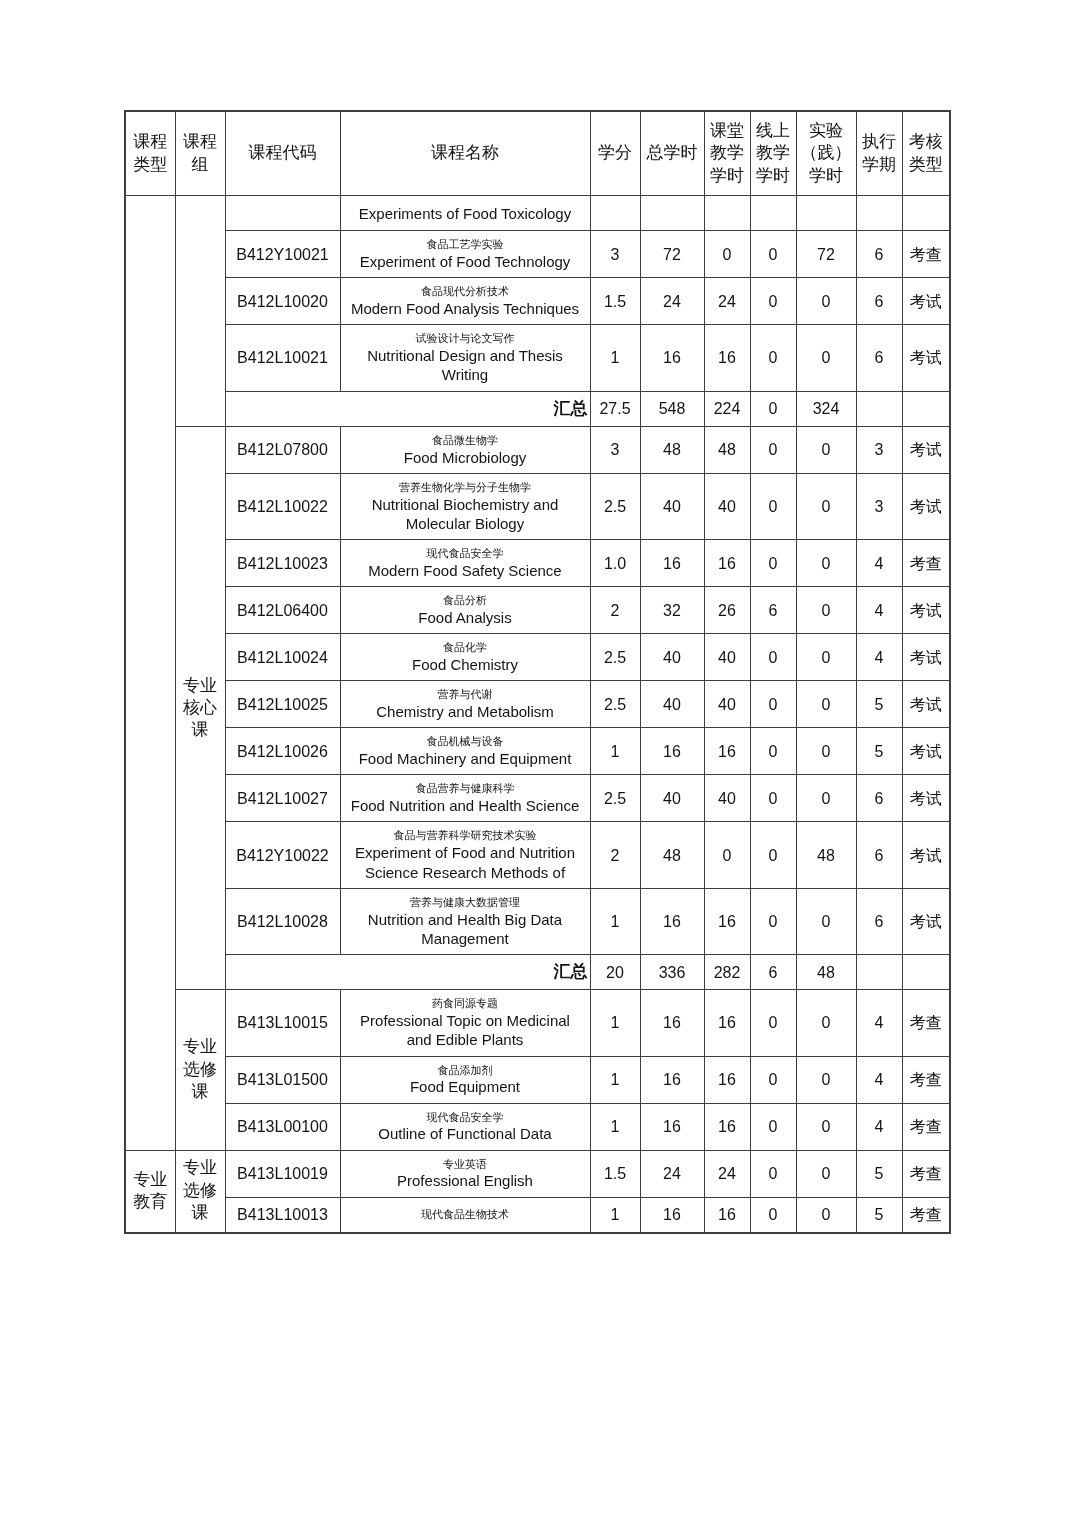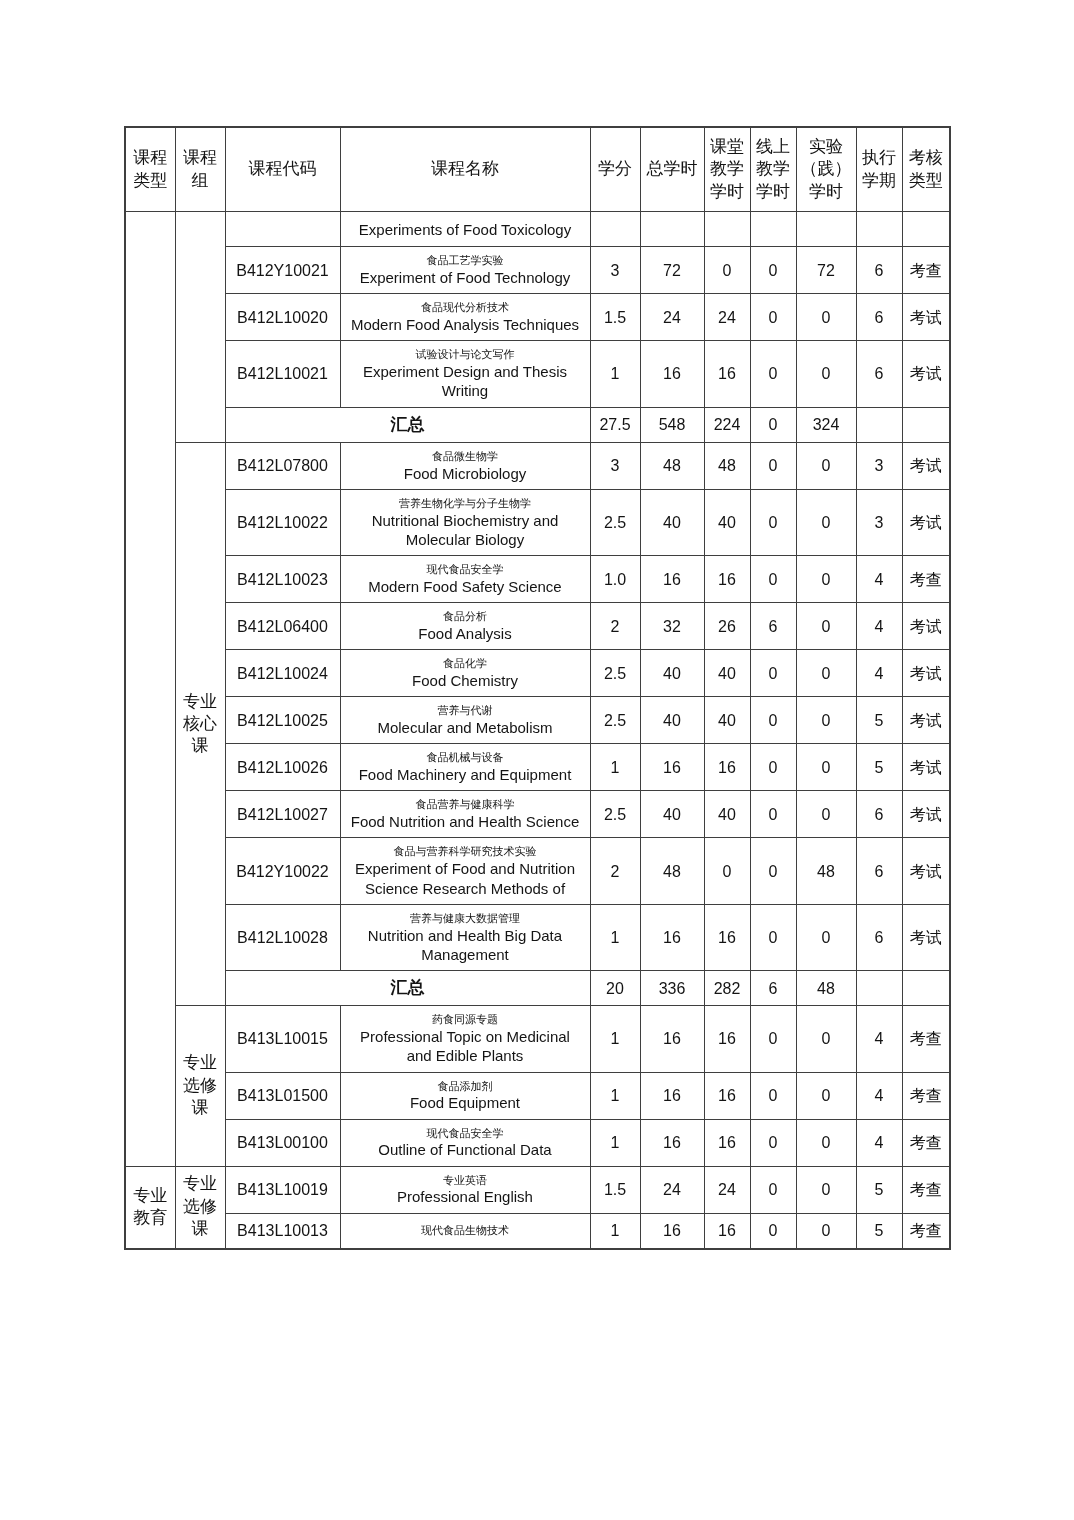--- a/index.html
+++ b/index.html
@@ -6,21 +6,21 @@
   body{
     width:1074px;height:1520px;
     background:#ffffff;
     font-family:"Liberation Sans","DejaVu Sans",sans-serif;
     color:#141414;
     position:relative;
   }
   .table-wrap{
     position:absolute;
     left:124px;
-    top:126px;
+    top:110px;
   }
   table{
     border-collapse:collapse;
     table-layout:fixed;
     width:826px;
     border:2px solid #3f3f3f;
   }
   th,td{
     border:1px solid #3f3f3f;
     text-align:center;
@@ -31,21 +31,21 @@
     line-height:1.32;
     white-space:pre-line;
     overflow:hidden;
   }
   thead th{padding:8px 2px;}
   .group-cell{white-space:pre-line;}
   .code-cell{font-size:16px;letter-spacing:0px;}
   .name-cell{padding:6px 9px;}
   .name-cell .zh{font-size:11px;line-height:1.35;white-space:normal;}
   .name-cell .en{font-size:15px;line-height:1.28;white-space:normal;}
-  .summary-cell{font-weight:bold;font-size:17px;}
+  .summary-cell{font-weight:bold;font-size:17px;text-align:right;}
   .num-cell{font-size:16px;}
   tbody td{height:22px;}
 </style>
 </head>
 <body>
 
 <div class="table-wrap">
   <table>
     <colgroup>
       <col style="width:50px">
@@ -116,21 +116,21 @@
           <td class="num-cell">1.5</td>
           <td class="num-cell">24</td>
           <td class="num-cell">24</td>
           <td class="num-cell">0</td>
           <td class="num-cell">0</td>
           <td class="num-cell">6</td>
           <td class="num-cell">考试</td>
         </tr>
         <tr>
           <td class="code-cell">B412L10021</td>
-          <td class="name-cell"><div class="zh">试验设计与论文写作</div><div class="en">Experiment Design and Thesis Writing</div></td>
+          <td class="name-cell"><div class="zh">试验设计与论文写作</div><div class="en">Nutritional Design and Thesis Writing</div></td>
           <td class="num-cell">1</td>
           <td class="num-cell">16</td>
           <td class="num-cell">16</td>
           <td class="num-cell">0</td>
           <td class="num-cell">0</td>
           <td class="num-cell">6</td>
           <td class="num-cell">考试</td>
         </tr>
         <tr>
           <td class="summary-cell" colspan="2">汇总</td>
@@ -195,21 +195,21 @@
           <td class="num-cell">2.5</td>
           <td class="num-cell">40</td>
           <td class="num-cell">40</td>
           <td class="num-cell">0</td>
           <td class="num-cell">0</td>
           <td class="num-cell">4</td>
           <td class="num-cell">考试</td>
         </tr>
         <tr>
           <td class="code-cell">B412L10025</td>
-          <td class="name-cell"><div class="zh">营养与代谢</div><div class="en">Molecular and Metabolism</div></td>
+          <td class="name-cell"><div class="zh">营养与代谢</div><div class="en">Chemistry and Metabolism</div></td>
           <td class="num-cell">2.5</td>
           <td class="num-cell">40</td>
           <td class="num-cell">40</td>
           <td class="num-cell">0</td>
           <td class="num-cell">0</td>
           <td class="num-cell">5</td>
           <td class="num-cell">考试</td>
         </tr>
         <tr>
           <td class="code-cell">B412L10026</td>

